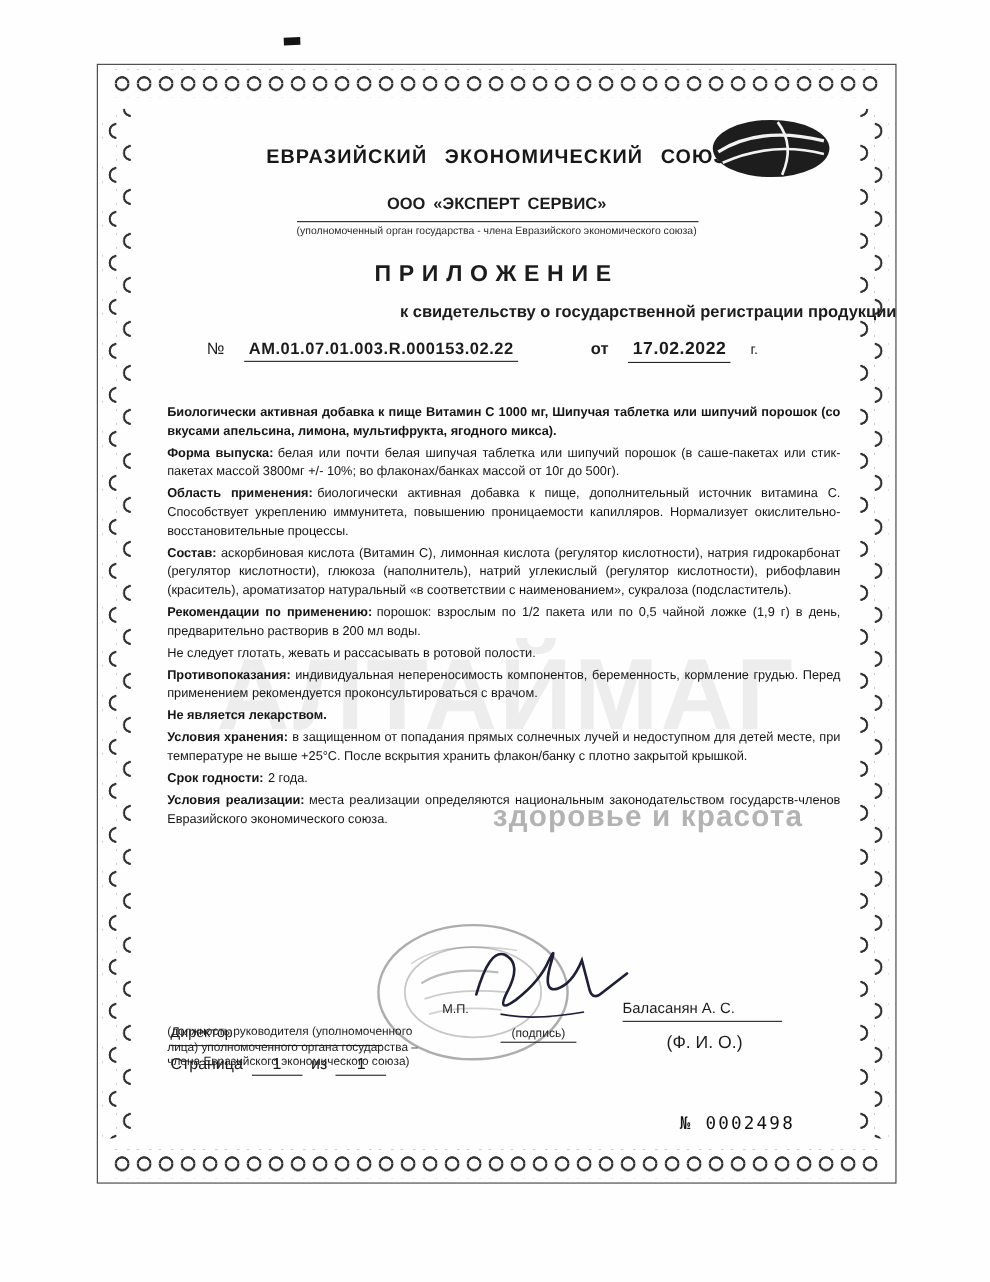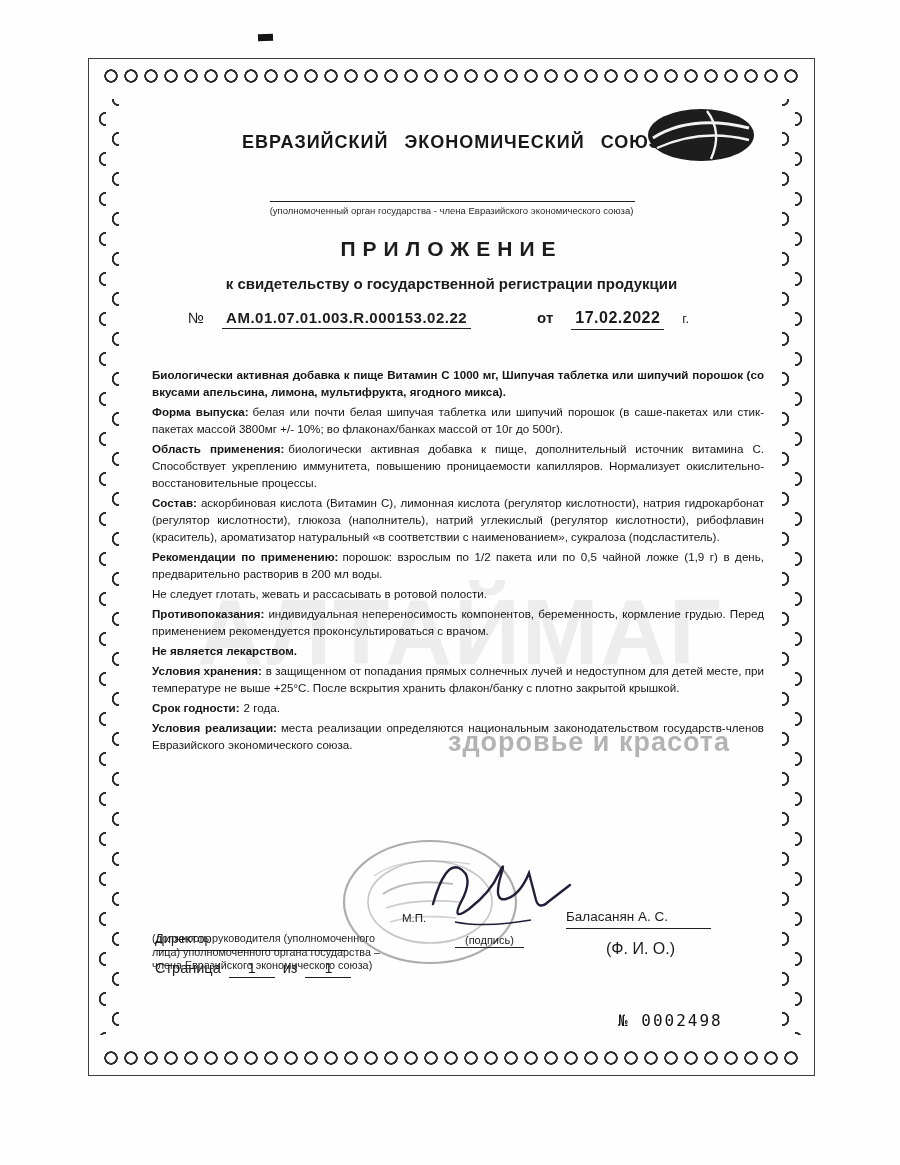--- a/index.html
+++ b/index.html
@@ -54,21 +54,21 @@
   .org-underline { position:absolute; top:201px; left:270px; width:365px; border-top:1.5px solid #222; }
   .org-note {
     position:absolute; top:205px; left:88px; width:727px; text-align:center;
     font-size:9.5px; color:#2a2a2a;
   }
   .doc-title {
     position:absolute; top:237px; left:88px; width:727px; text-align:center;
     font-size:21px; font-weight:bold; letter-spacing:7px;
   }
   .doc-subtitle {
-    position:absolute; top:275px; left:88px; width:727px; text-align:center;
+    position:absolute; top:275px; left:88px; width:727px; text-align:right;
     font-size:15px; font-weight:bold;
   }
   .number-line {
     position:absolute; top:309px; left:188px;
     display:flex; align-items:baseline; gap:18px; font-size:15px;
   }
   .number-line .nv { font-weight:bold; border-bottom:1.5px solid #222; padding:0 4px 2px 4px; letter-spacing:0.5px; }
   .number-line .nv.date { font-size:16px;text-align:center; }
   .number-line .b { font-weight:bold;margin-left:48px; }
   .number-line .suffix { font-size:13px; }
@@ -161,20 +161,21 @@
 
   <div class="logo">
     <svg width="112" height="58" viewBox="0 0 112 58">
       <ellipse cx="56" cy="29" rx="53" ry="26" fill="#1d1d1d"></ellipse>
       <path d="M8 32 Q 46 8 104 22" stroke="#f2f2f2" stroke-width="3" fill="none"></path>
       <path d="M12 42 Q 56 22 104 34" stroke="#f2f2f2" stroke-width="2.4" fill="none"></path>
       <path d="M62 5 Q 78 26 66 53" stroke="#f2f2f2" stroke-width="2.4" fill="none"></path>
     </svg>
   </div>
 
+  <div class="org-name">ООО «ЭКСПЕРТ СЕРВИС»</div>
   <div class="org-underline"></div>
   <div class="org-note">(уполномоченный орган государства - члена Евразийского экономического союза)</div>
 
   <div class="doc-title">ПРИЛОЖЕНИЕ</div>
   <div class="doc-subtitle">к свидетельству о государственной регистрации продукции</div>
 
   <div class="number-line">
     <span>№</span>
     <span class="nv">AM.01.07.01.003.R.000153.02.22</span>
     <span class="b">от</span>

